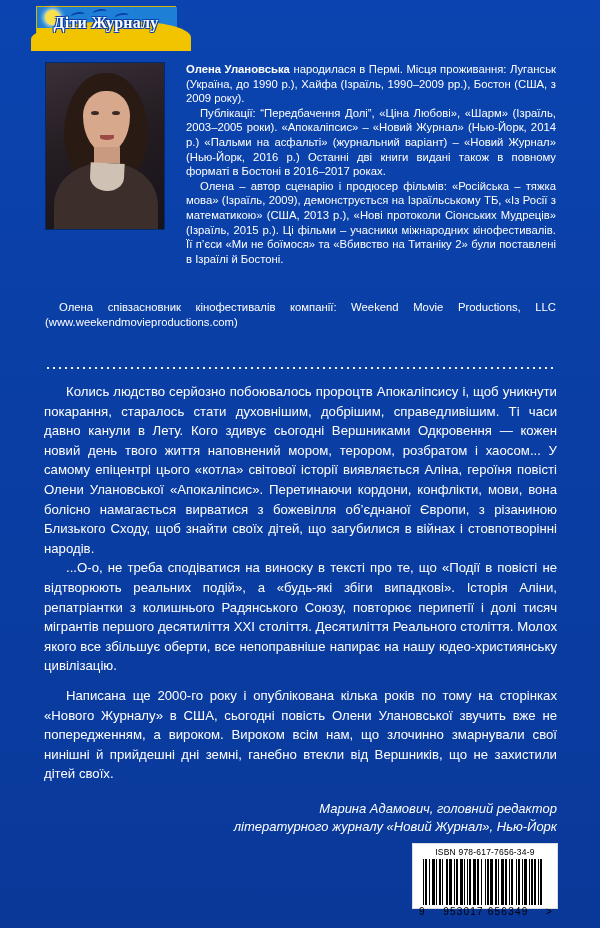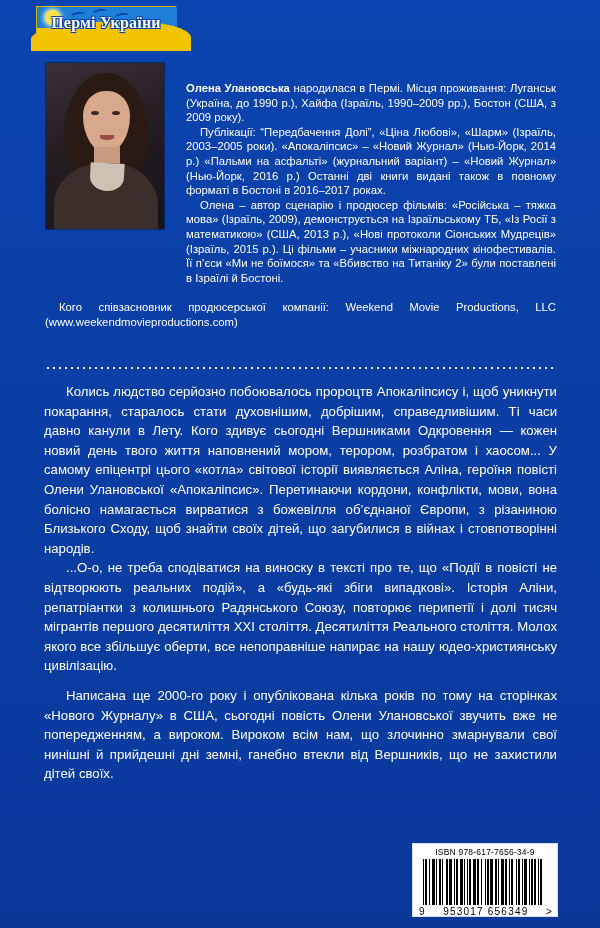--- a/index.html
+++ b/index.html
@@ -141,21 +141,21 @@
     position: absolute;
     left: 186px; top: 62px;
     width: 370px;
     font-family: "Liberation Sans", sans-serif;
     font-size: 11.3px;
     line-height: 14.6px;
     color: #ffffff;
     text-align: justify;
   }
   .bio p { margin: 0 0 0 0; text-indent: 14px; }
-  .bio p.first { text-indent: 0; margin-top: 19px; }
+  .bio p.first { text-indent: 0; }
   .bio b { font-weight: bold; }
 
   .bio-wide {
     position: absolute;
     left: 45px; top: 300px;
     width: 511px;
     font-family: "Liberation Sans", sans-serif;
     font-size: 11.3px;
     line-height: 14.6px;
     color: #ffffff;
@@ -200,21 +200,21 @@
     font-style: italic;
     font-size: 13px;
     line-height: 18px;
     color: #ffffff;
   }
 
   
   .barcode-box {
     position: absolute;
     left: 412px; top: 843px;
-    width: 146px; height: 74px;
+    width: 146px; height: 66px;
     background: #ffffff;
     border: 1px solid #dddddd;
     padding: 3px 6px 2px 6px;
   }
   .isbn-text {
     font-family: "Liberation Sans", sans-serif;
     font-size: 8.5px;
     color: #000000;
     letter-spacing: 0.2px;
     text-align: center;
@@ -252,21 +252,21 @@
 
   <div class="logo-wrap">
     <div class="logo-box">
       <div class="sky"></div>
       <div class="sun"></div>
       <div class="bird" style="left:34px; top:5px;"></div>
       <div class="bird" style="left:56px; top:2px;"></div>
       <div class="bird" style="left:78px; top:6px;"></div>
       <div class="hill"></div>
     </div>
-    <div class="logo-text">Пермі України</div>
+    <div class="logo-text">Діти Журналу</div>
   </div>
 
   <div class="portrait">
     <div class="bg"></div>
     <div class="hair"></div>
     <div class="face"></div>
     <div class="eye l"></div>
     <div class="eye r"></div>
     <div class="mouth"></div>
     <div class="neck"></div>
@@ -274,31 +274,35 @@
     <div class="collar"></div>
   </div>
 
   <div class="bio">
     <p class="first"><b>Олена Улановська</b><span> народилася в Пермі. Місця проживання: Луганськ (Україна, до 1990 р.), Хайфа (Ізраїль, 1990–2009 рр.), Бостон (США, з 2009 року).</span></p>
     <p>Публікації: “Передбачення Долі”, «Ціна Любові», «Шарм» (Ізраїль, 2003–2005 роки). «Апокаліпсис» – «Новий Журнал» (Нью-Йорк, 2014 р.) «Пальми на асфальті» (журнальний варіант) – «Новий Журнал» (Нью-Йорк, 2016 р.) Останні дві книги видані також в повному форматі в Бостоні в 2016–2017 роках.</p>
     <p>Олена – автор сценарію і продюсер фільмів: «Російська – тяжка мова» (Ізраїль, 2009), демонструється на Ізраїльському ТБ, «Із Росії з математикою» (США, 2013 р.), «Нові протоколи Сіонських Мудреців» (Ізраїль, 2015 р.). Ці фільми – учасники міжнародних кінофестивалів. Її п’єси «Ми не боїмося» та «Вбивство на Титаніку 2» були поставлені в Ізраїлі й Бостоні.</p>
   </div>
 
   <div class="bio-wide">
-    <p>Кого співзасновник продюсерської компанії: Weekend Movie Productions, LLC (www.weekendmovieproductions.com)</p>
+    <p>Олена співзасновник кінофестивалів компанії: Weekend Movie Productions, LLC (www.weekendmovieproductions.com)</p>
   </div>
 
   <div class="divider"></div>
 
   <div class="body-text">
     <p>Колись людство серйозно побоювалось пророцтв Апокаліпсису і, щоб уникнути покарання, старалось стати духовнішим, добрішим, справедливішим. Ті часи давно канули в Лету. Кого здивує сьогодні Вершниками Одкровення — кожен новий день твого життя наповнений мором, терором, розбратом і хаосом... У самому епіцентрі цього «котла» світової історії виявляється Аліна, героїня повісті Олени Улановської «Апокаліпсис». Перетинаючи кордони, конфлікти, мови, вона болісно намагається вирватися з божевілля об’єднаної Європи, з різаниною Близького Сходу, щоб знайти своїх дітей, що загубилися в війнах і стовпотворінні народів.</p>
     <p>...О-о, не треба сподіватися на виноску в тексті про те, що «Події в повісті не відтворюють реальних подій», а «будь-які збіги випадкові». Історія Аліни, репатріантки з колишнього Радянського Союзу, повторює перипетії і долі тисяч мігрантів першого десятиліття XXI століття. Десятиліття Реального століття. Молох якого все збільшує оберти, все непоправніше напирає на нашу юдео-християнську цивілізацію.</p>
     <p class="gap">Написана ще 2000-го року і опублікована кілька років по тому на сторінках «Нового Журналу» в США, сьогодні повість Олени Улановської звучить вже не попередженням, а вироком. Вироком всім нам, що злочинно змарнували свої нинішні й прийдешні дні земні, ганебно втекли від Вершників, що не захистили дітей своїх.</p>
   </div>
 
+  <div class="signature">
+    <div>Марина Адамович, головний редактор</div>
+    <div>літературного журналу «Новий Журнал», Нью-Йорк</div>
+  </div>
 
   <div class="barcode-box">
     <div class="isbn-text">ISBN 978-617-7656-34-9</div>
     <div class="bars">
       <span style="width:1px"></span>
         <span style="width:1px;background:#fff"></span>
         <span style="width:2px"></span>
       <span style="width:2px;background:#fff"></span>
         <span style="width:1px"></span>
         <span style="width:2px;background:#fff"></span>

